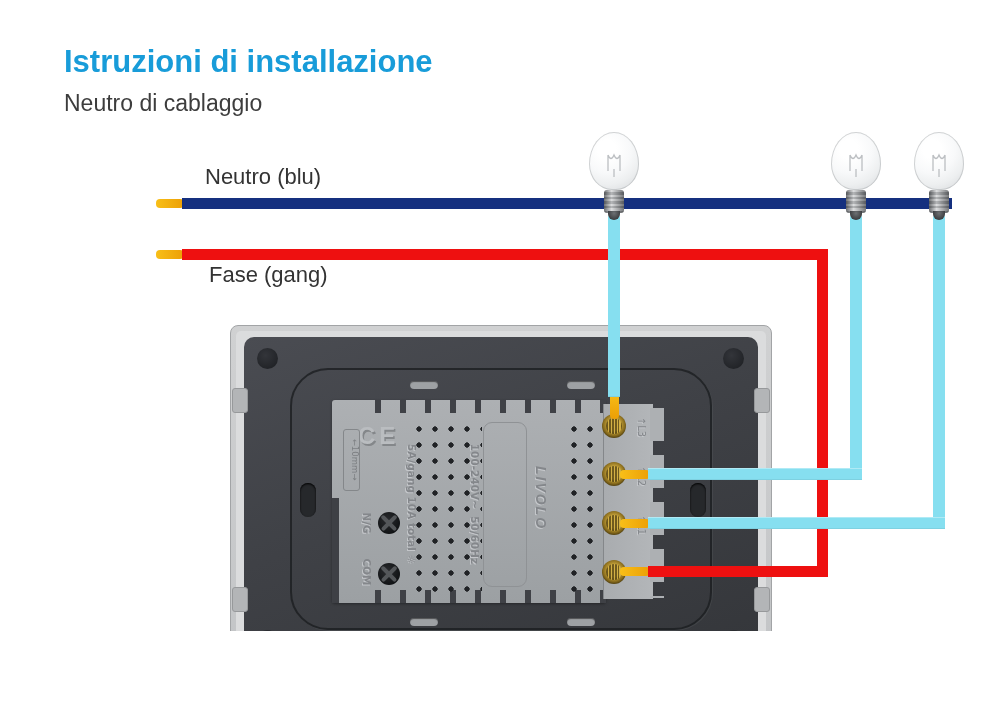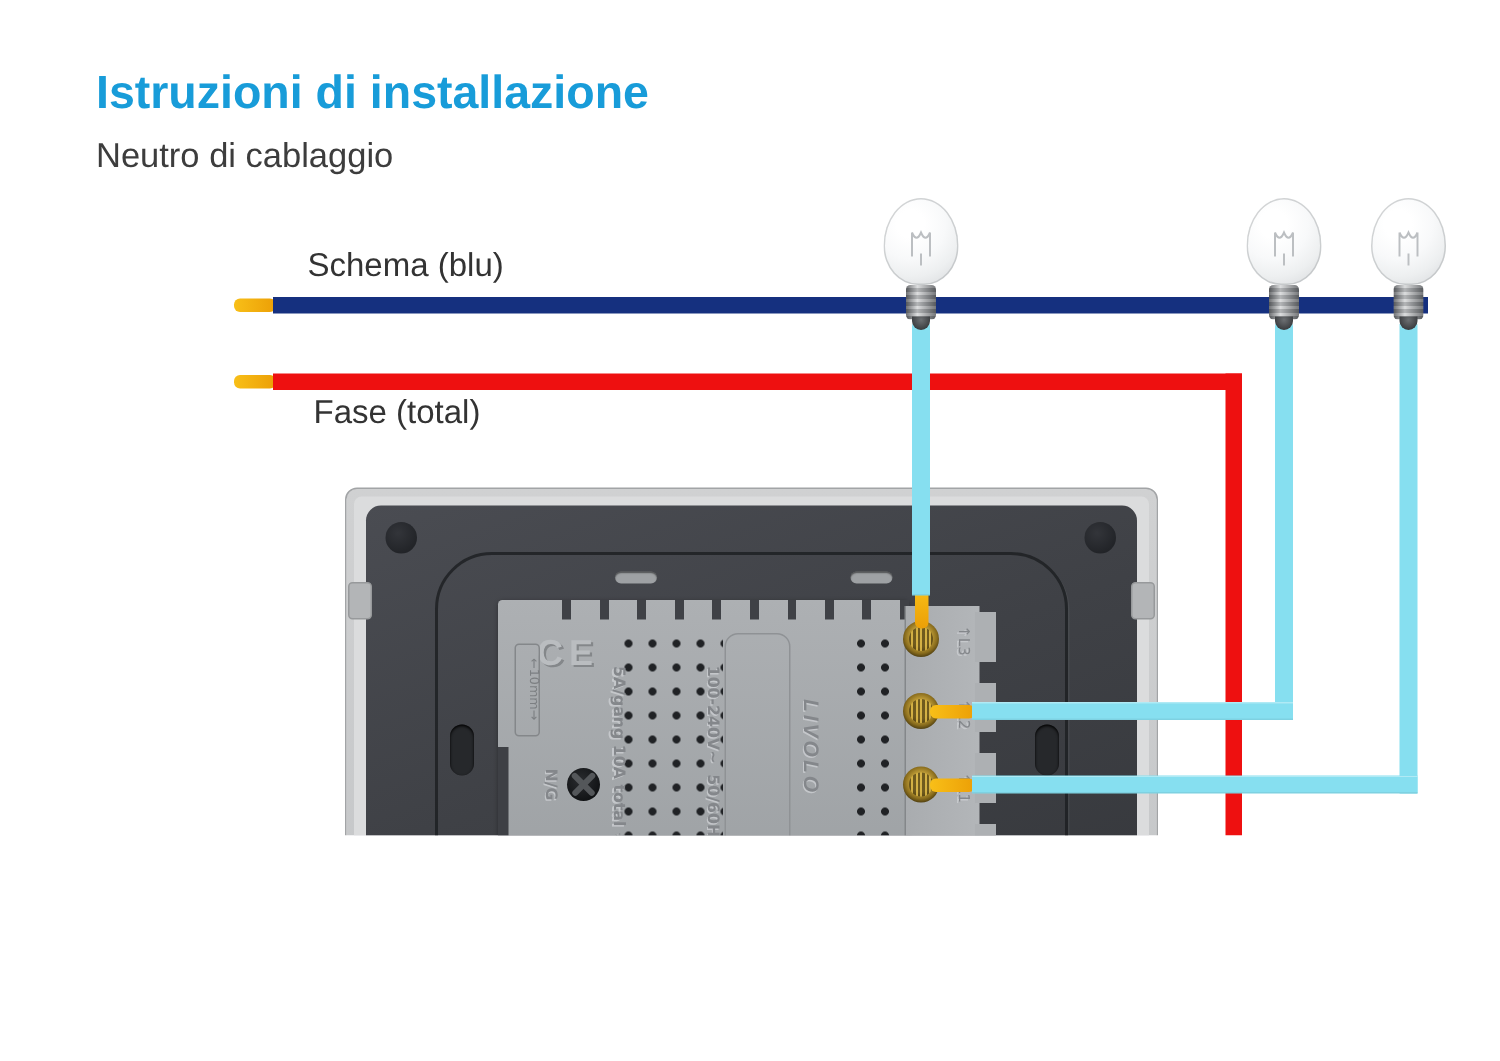--- a/index.html
+++ b/index.html
@@ -1,16 +1,16 @@
 <!DOCTYPE html>
 <html><head>
 <meta charset="utf-8">
 <style>
   html,body{margin:0;padding:0;background:#fff;}
-  .stage{position:relative;width:1000px;height:557px;background:#ffffff;overflow:hidden;
+  .stage{position:relative;width:1000px;height:631px;background:#ffffff;overflow:hidden;
          font-family:"Liberation Sans",sans-serif;}
   .abs{position:absolute;}
 
   
   .title{left:64px;top:44px;font-size:31px;font-weight:bold;color:#189cd9;letter-spacing:0;}
   .subtitle{left:64px;top:90px;font-size:23px;color:#3d3d3d;}
   .wire-label{font-size:22px;color:#333;}
   .lbl-neutral{left:205px;top:164px;}
   .lbl-phase{left:209px;top:262px;}
 
@@ -86,22 +86,22 @@
   .btip{left:21px;top:81px;width:12px;height:9px;border-radius:0 0 7px 7px;
         background:radial-gradient(circle at 50% 25%,#6d7073,#35373a 80%);}
 </style>
 </head>
 <body>
 
 <div class="stage">
 
   <div class="abs title">Istruzioni di installazione</div>
   <div class="abs subtitle">Neutro di cablaggio</div>
-  <div class="abs wire-label lbl-neutral">Schema (blu)</div>
-  <div class="abs wire-label lbl-phase">Fase (total)</div>
+  <div class="abs wire-label lbl-neutral">Neutro (blu)</div>
+  <div class="abs wire-label lbl-phase">Fase (gang)</div>
 
   <div class="abs frame"></div>
   <div class="abs frame-bevel"></div>
   <div class="abs plate">
     <div class="abs hole" style="left:13px;top:11px;"></div>
     <div class="abs hole" style="left:479px;top:11px;"></div>
     <div class="abs hole" style="left:13px;top:293px;"></div>
     <div class="abs hole" style="left:479px;top:293px;"></div>
     <div class="abs groove"></div>
     <div class="abs oval" style="left:56px;top:146px;"></div>

